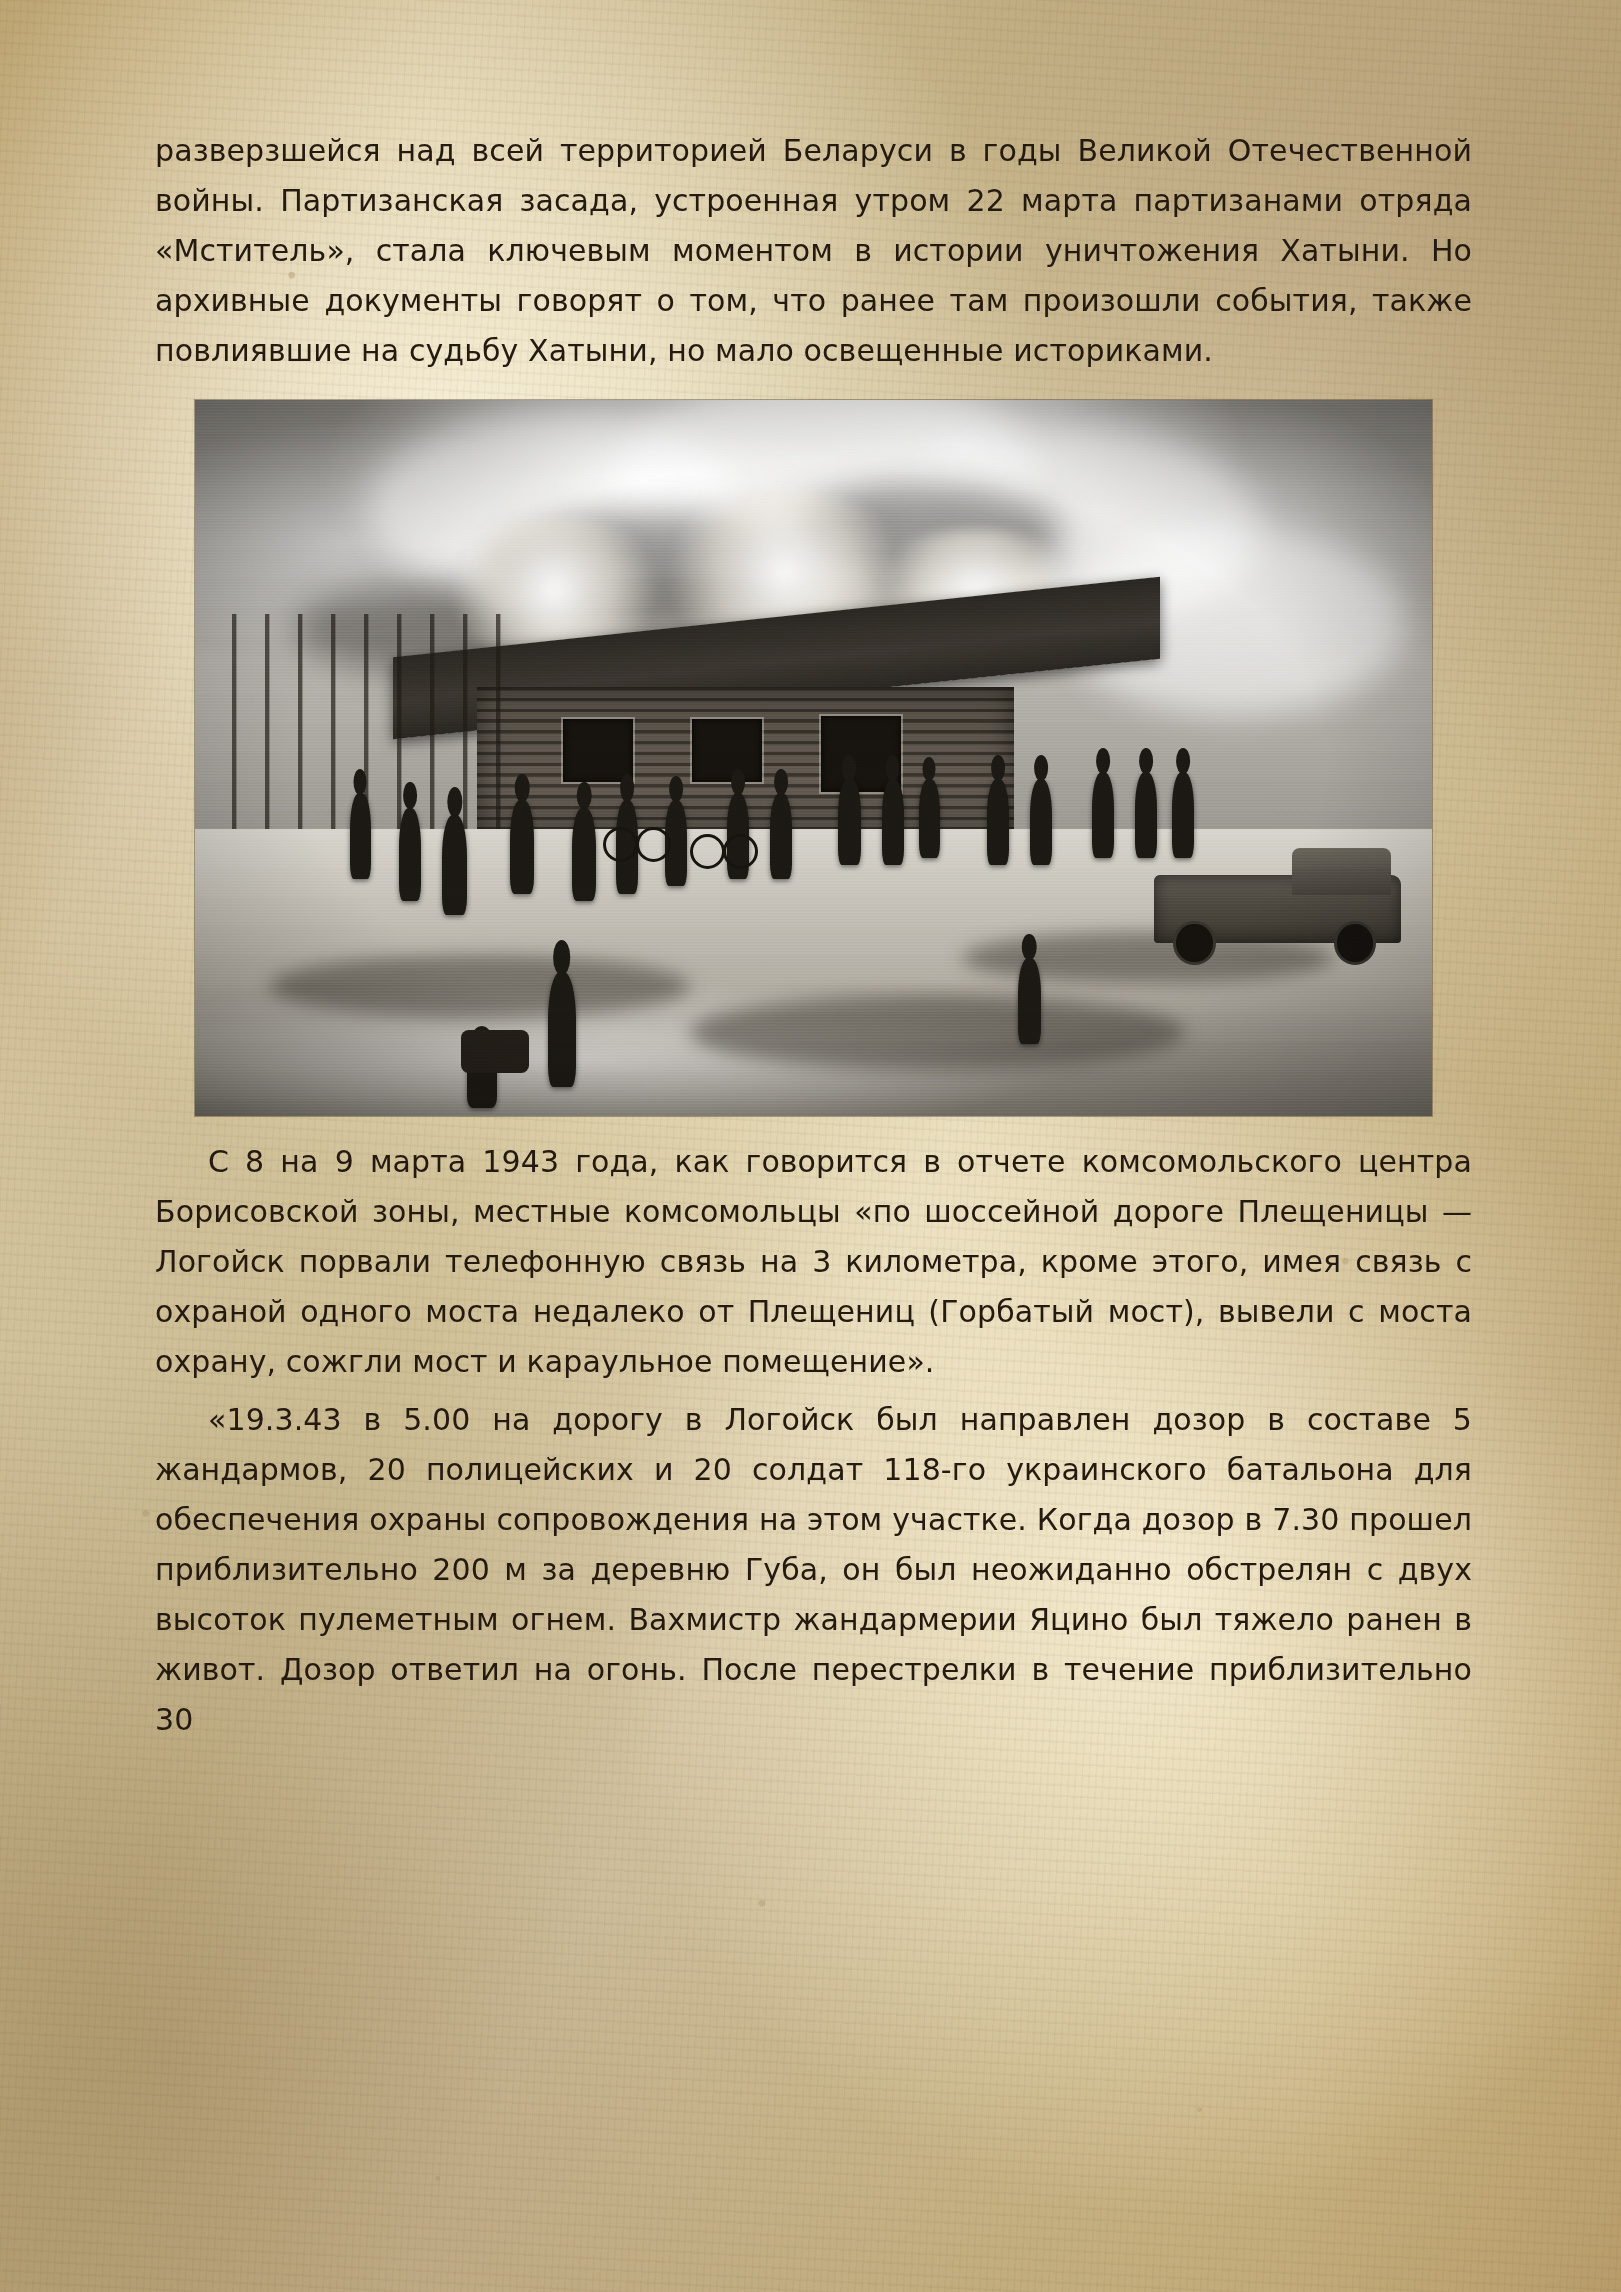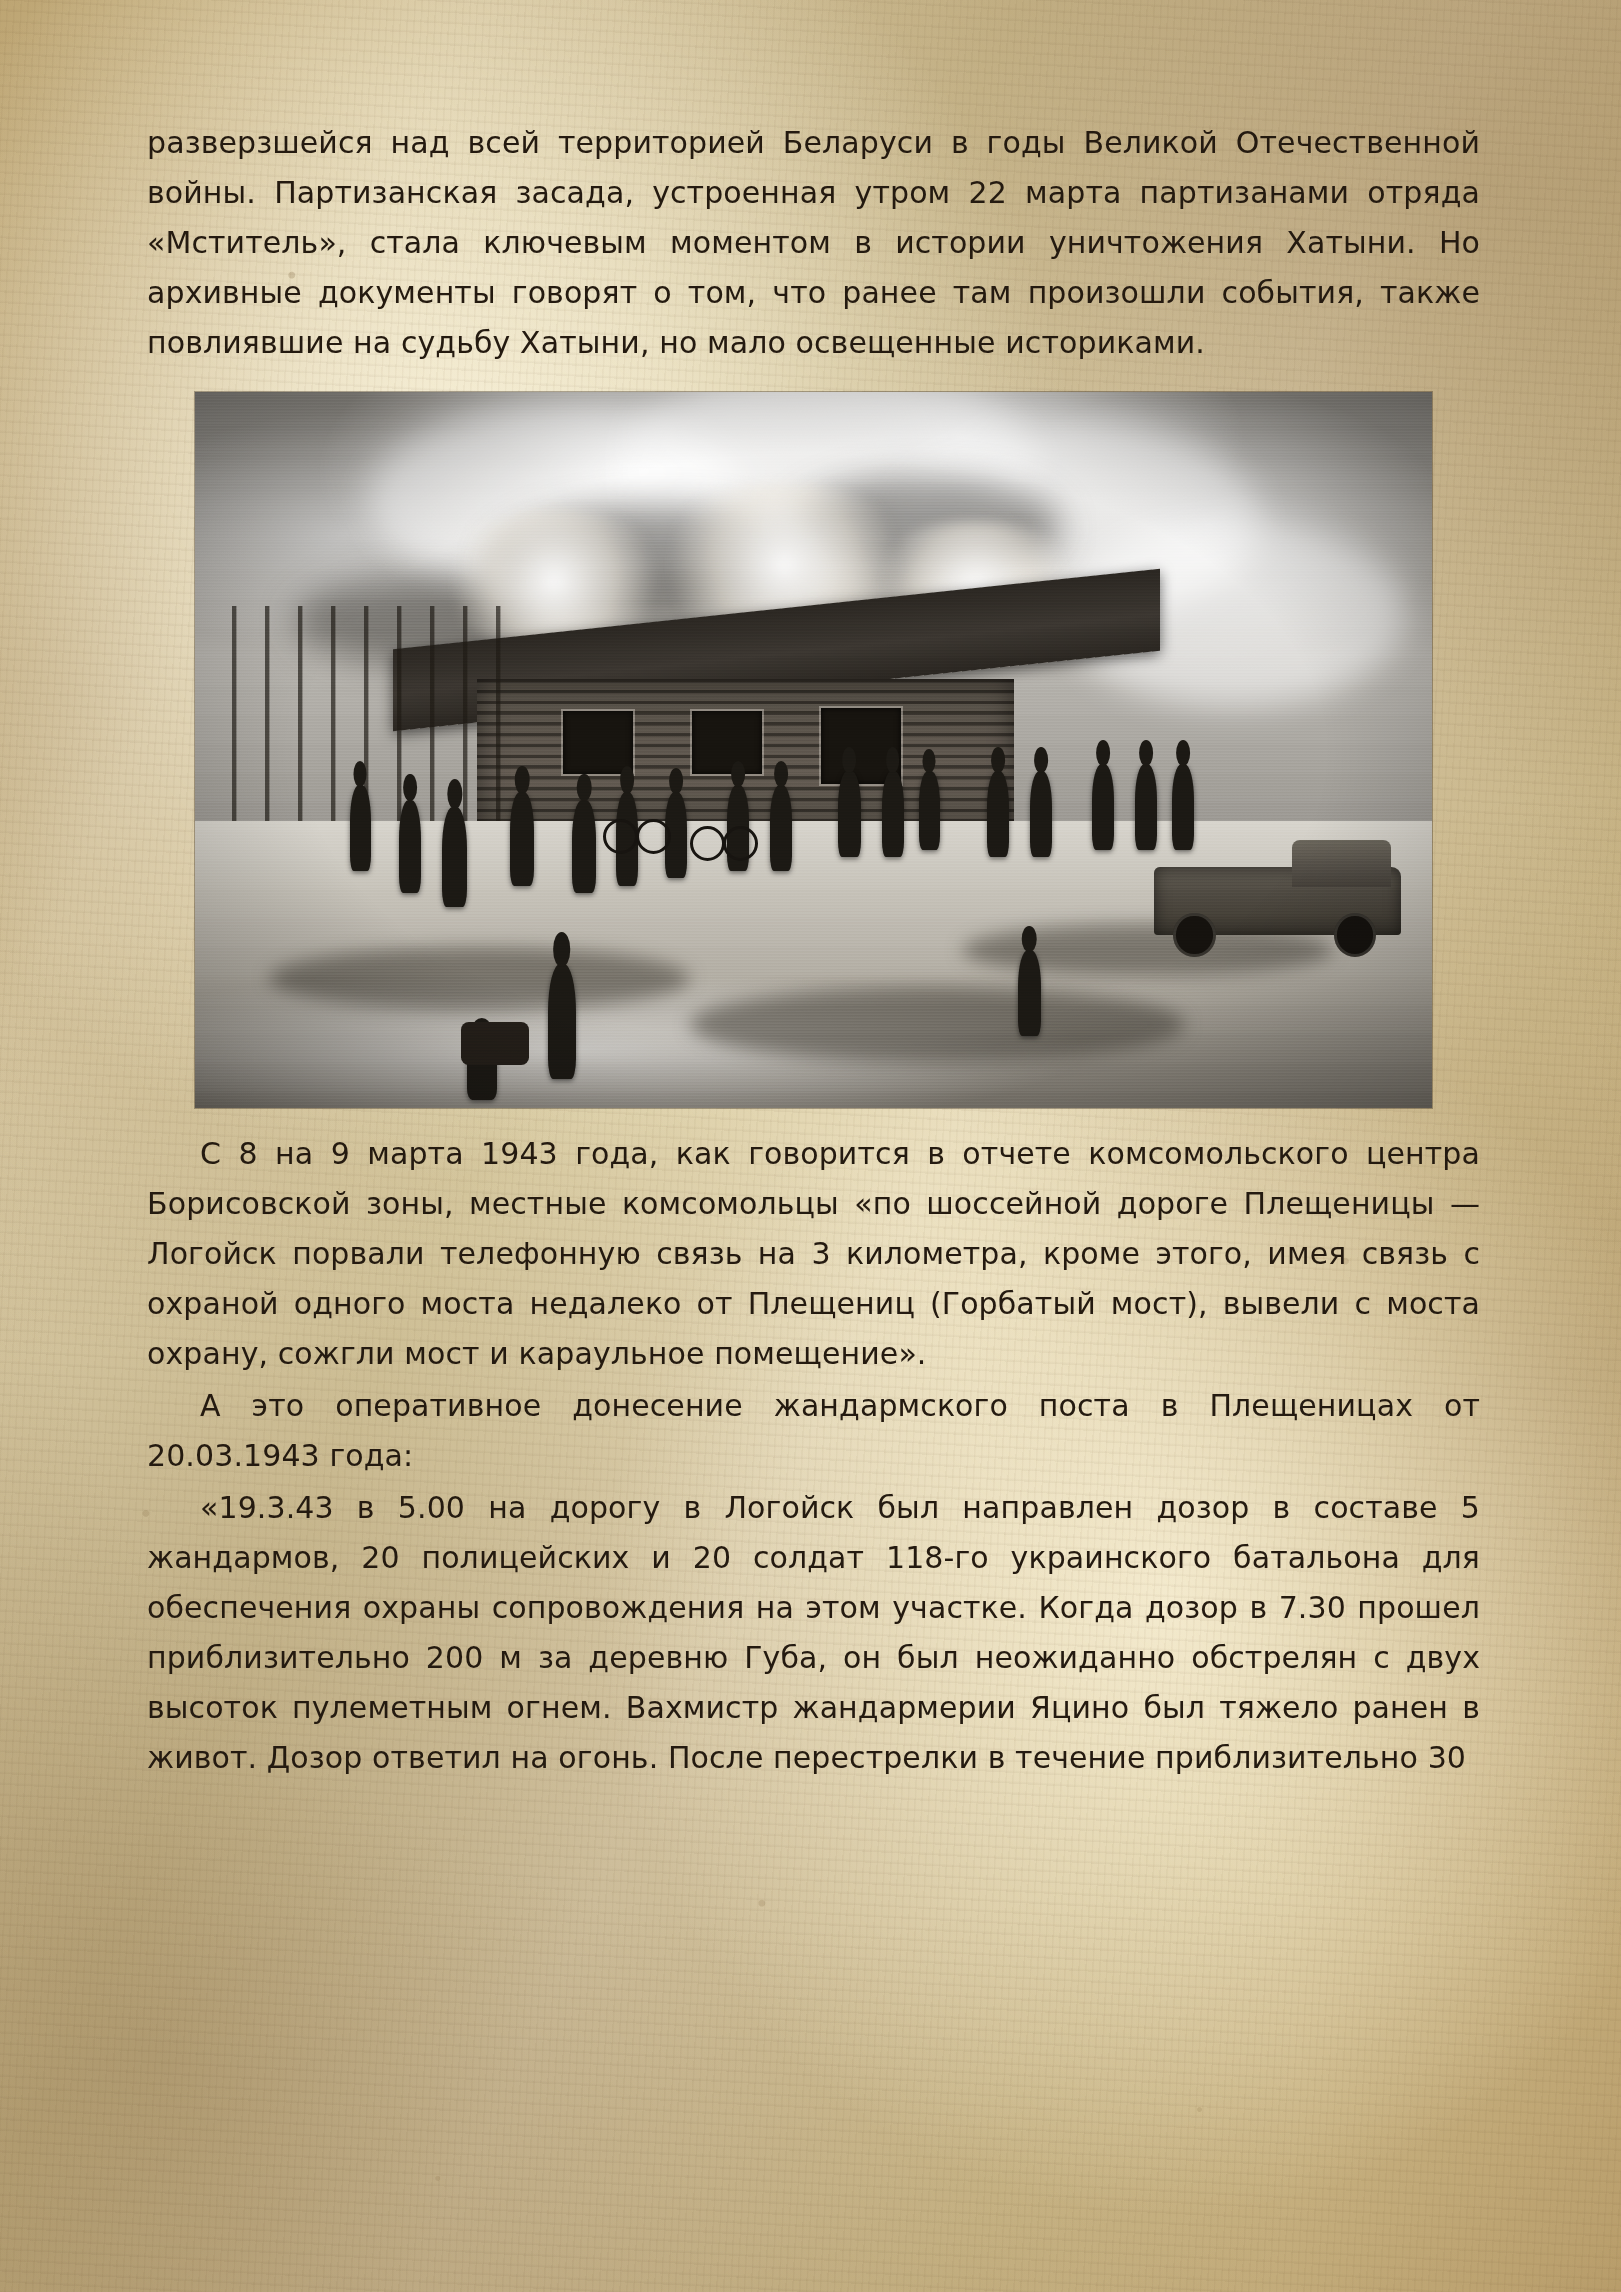--- a/index.html
+++ b/index.html
@@ -64,21 +64,21 @@
   
   #page {
     position: absolute;
     left: 147px;
     top: 118px;
     width: 1333px;
     z-index: 3;
   }
 
   p.body-text {
-    margin: 0;
+    margin: 8px;
     color: #241a10;
     font-family: "DejaVu Sans", sans-serif;
     font-size: 30px;
     line-height: 50px;
     text-align: justify;
     text-justify: inter-word;
     letter-spacing: 0.1px;
   }
   p.body-text.indent {
     text-indent: 53px;
@@ -342,17 +342,16 @@
         <div class="ph-wheel" style="left:8%;"></div>
         <div class="ph-wheel" style="right:10%;"></div>
       </div>
 
       <div class="ph-grain"></div>
       <div class="ph-vignette"></div>
     </div>
   </div>
 
   <p class="body-text indent">С 8 на 9 марта 1943 года, как говорится в отчете комсомольского центра Борисовской зоны, местные комсомольцы «по шоссейной дороге Плещеницы — Логойск порвали телефонную связь на 3 километра, кроме этого, имея связь с охраной одного моста недалеко от Плещениц (Горбатый мост), вывели с моста охрану, сожгли мост и караульное помещение».</p>
-  <p class="body-text indent spaced">А это оперативное донесение жандармского поста в Плещеницах от 20.03.1943 года:</p>
   <p class="body-text indent spaced">«19.3.43 в 5.00 на дорогу в Логойск был направлен дозор в составе 5 жандармов, 20 полицейских и 20 солдат 118-го украинского батальона для обеспечения охраны сопровождения на этом участке. Когда дозор в 7.30 прошел приблизительно 200 м за деревню Губа, он был неожиданно обстрелян с двух высоток пулеметным огнем. Вахмистр жандармерии Яцино был тяжело ранен в живот. Дозор ответил на огонь. После перестрелки в течение приблизительно 30</p>
 
 </div>
 
 
 </body></html>

